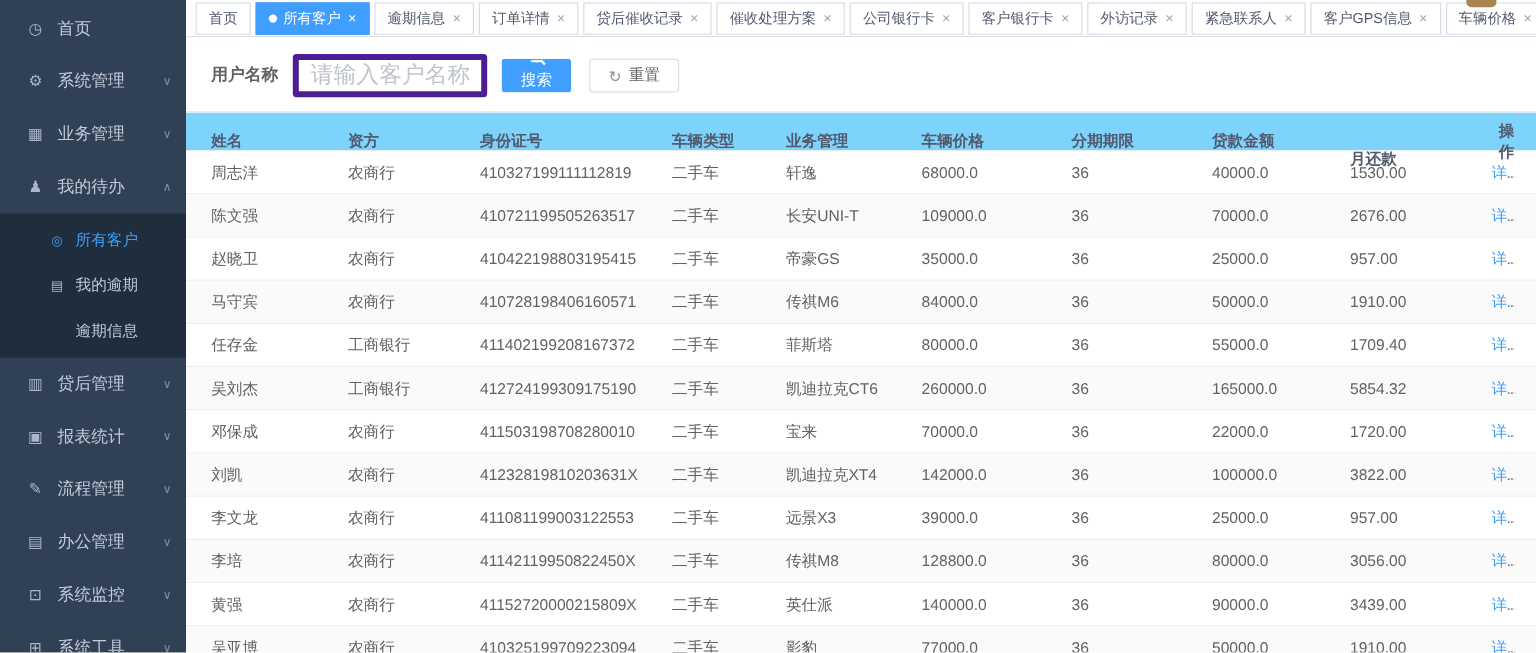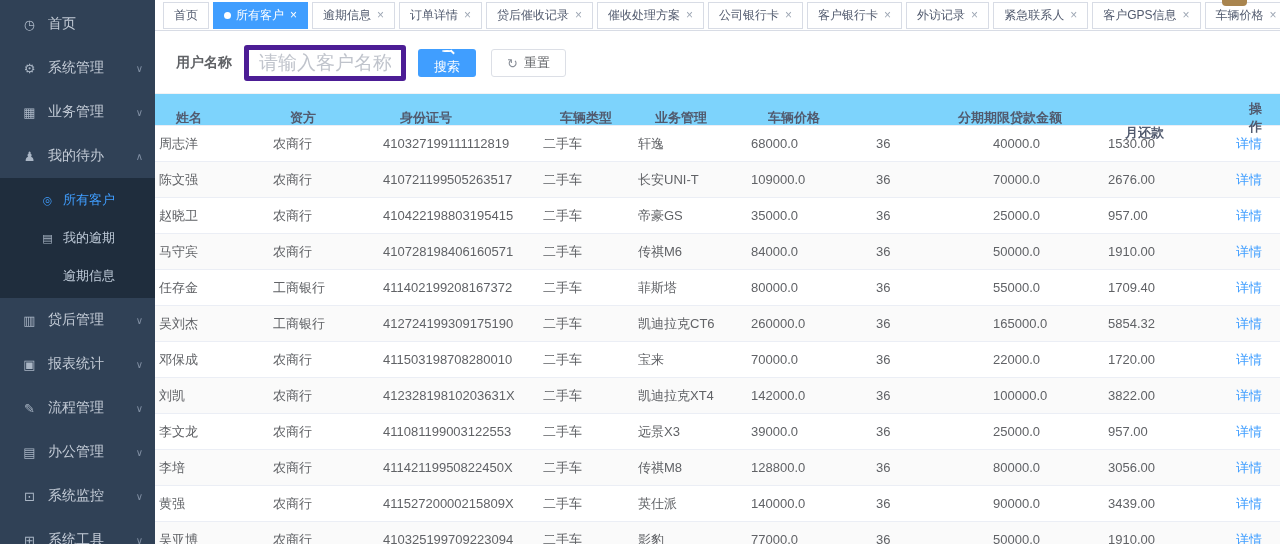--- a/index.html
+++ b/index.html
@@ -45,21 +45,21 @@
   .lens{width:8px;height:8px;border:1.5px solid #fff;border-radius:50%;position:relative;display:inline-block;}
   .lens::after{content:'';position:absolute;width:5px;height:1.5px;background:#fff;
     transform:rotate(45deg);right:-4px;bottom:-1px;}
   .refresh-glyph{font-size:13px;color:#8c919a;line-height:1;}
   
   .table{--cols:114px 110px 160px 95px 113px 125px 117px 115px 118px 1fr;font-size:13px;}
   .thead{display:grid;grid-template-columns:var(--cols);height:31px;align-items:center;
     background:#7dd3fc;color:#515a6e;font-weight:bold;padding:0 18px 0 21px;
     border-top:1px solid #f2f3f5;border-bottom:1px solid #ebeef5;}
   .tr{display:grid;grid-template-columns:var(--cols);height:35px;align-items:center;
-    color:#606266;padding:0 18px 0 4px;border-bottom:1px solid #ebeef5;background:#fff;}
+    color:#606266;padding:0 18px 0 21px;border-bottom:1px solid #ebeef5;background:#fff;}
   .tr:nth-child(even){background:#fafafa;}
   .td{overflow:hidden;white-space:nowrap;text-overflow:ellipsis;padding-right:6px;}
   .td.action,.th.action{text-align:right;padding-right:0;font-family:Liberation Mono, monospace;}
   .link{color:#409eff;cursor:pointer;}
   
   .avatar-frag{position:absolute;left:1222px;top:0;width:25px;height:6px;
     background:#a9854f;border-radius:0 0 4px 4px;}
 </style>
 </head>
 <body>
@@ -200,21 +200,21 @@
       </div>
 
       <div class="table">
         <div class="thead">
             <span class="th " style="display: block;">姓名</span>
             <span class="th " style="display: block;">资方</span>
             <span class="th " style="display: block;">身份证号</span>
             <span class="th " style="display: block;">车辆类型</span>
             <span class="th " style="display: block;">业务管理</span>
             <span class="th " style="display: block;">车辆价格</span>
-            <span class="th " style="display: block; text-align: right;">分期期限</span>
+            <span class="th " style="display: block;">分期期限</span>
             <span class="th " style="display: block;">贷款金额</span>
             <span class="th " style="display: block; margin-top: 30px;">月还款</span>
             <span class="th action" style="display: block;">操作</span>
           </div>
         <div class="tbody">
             <div class="tr">
               <div class="td">周志洋</div>
               <div class="td">农商行</div>
               <div class="td">410327199111112819</div>
               <div class="td">二手车</div>

